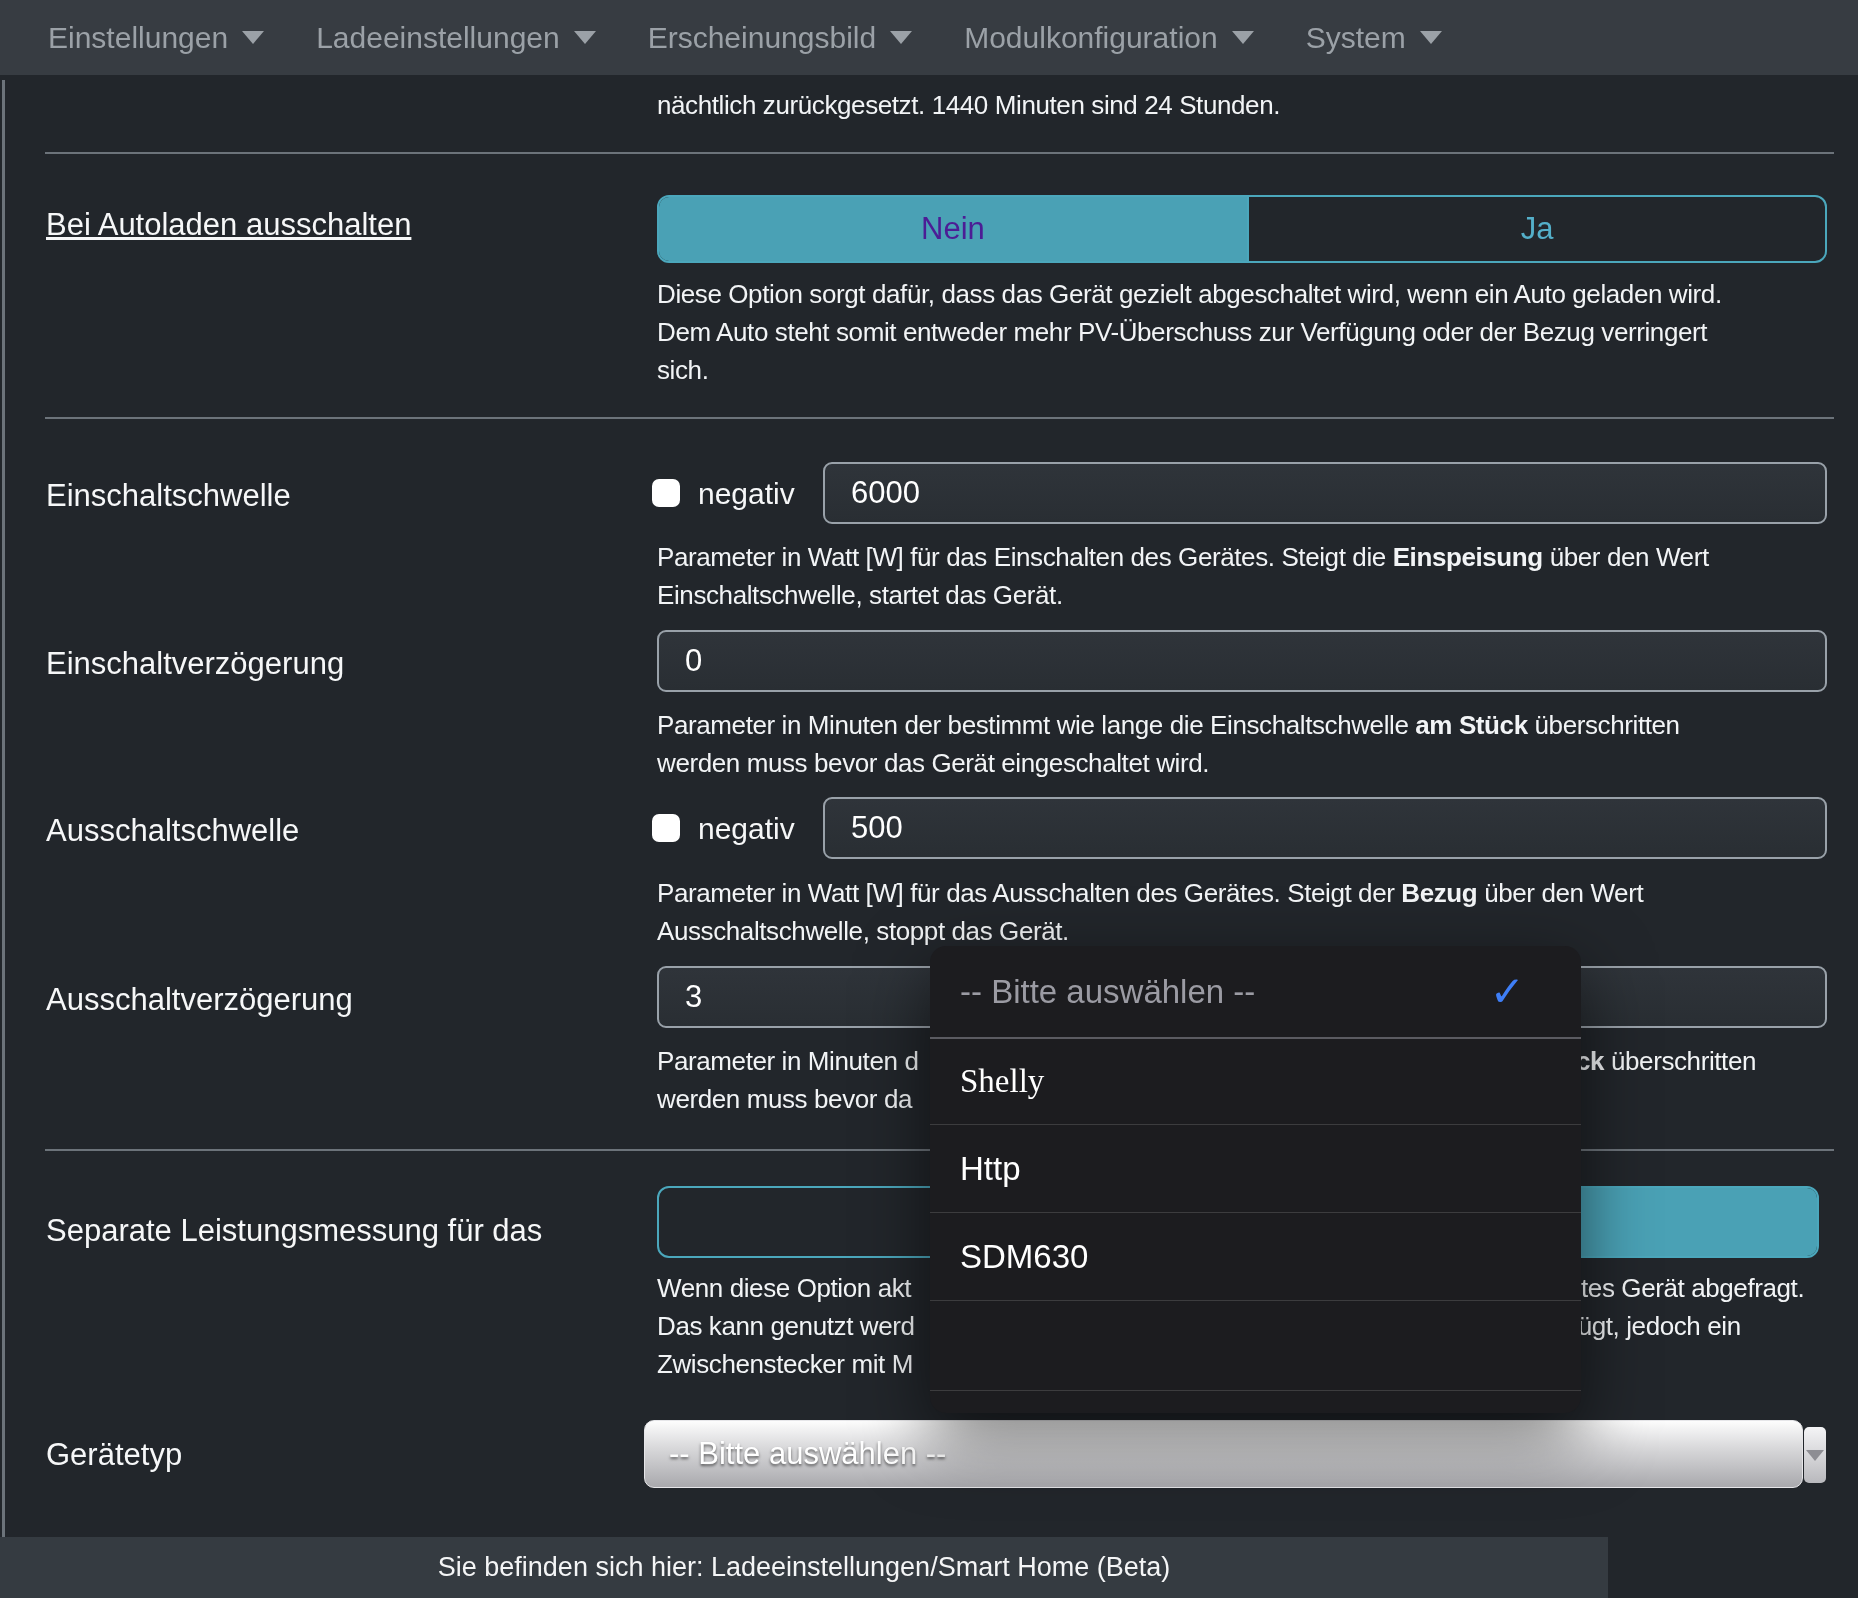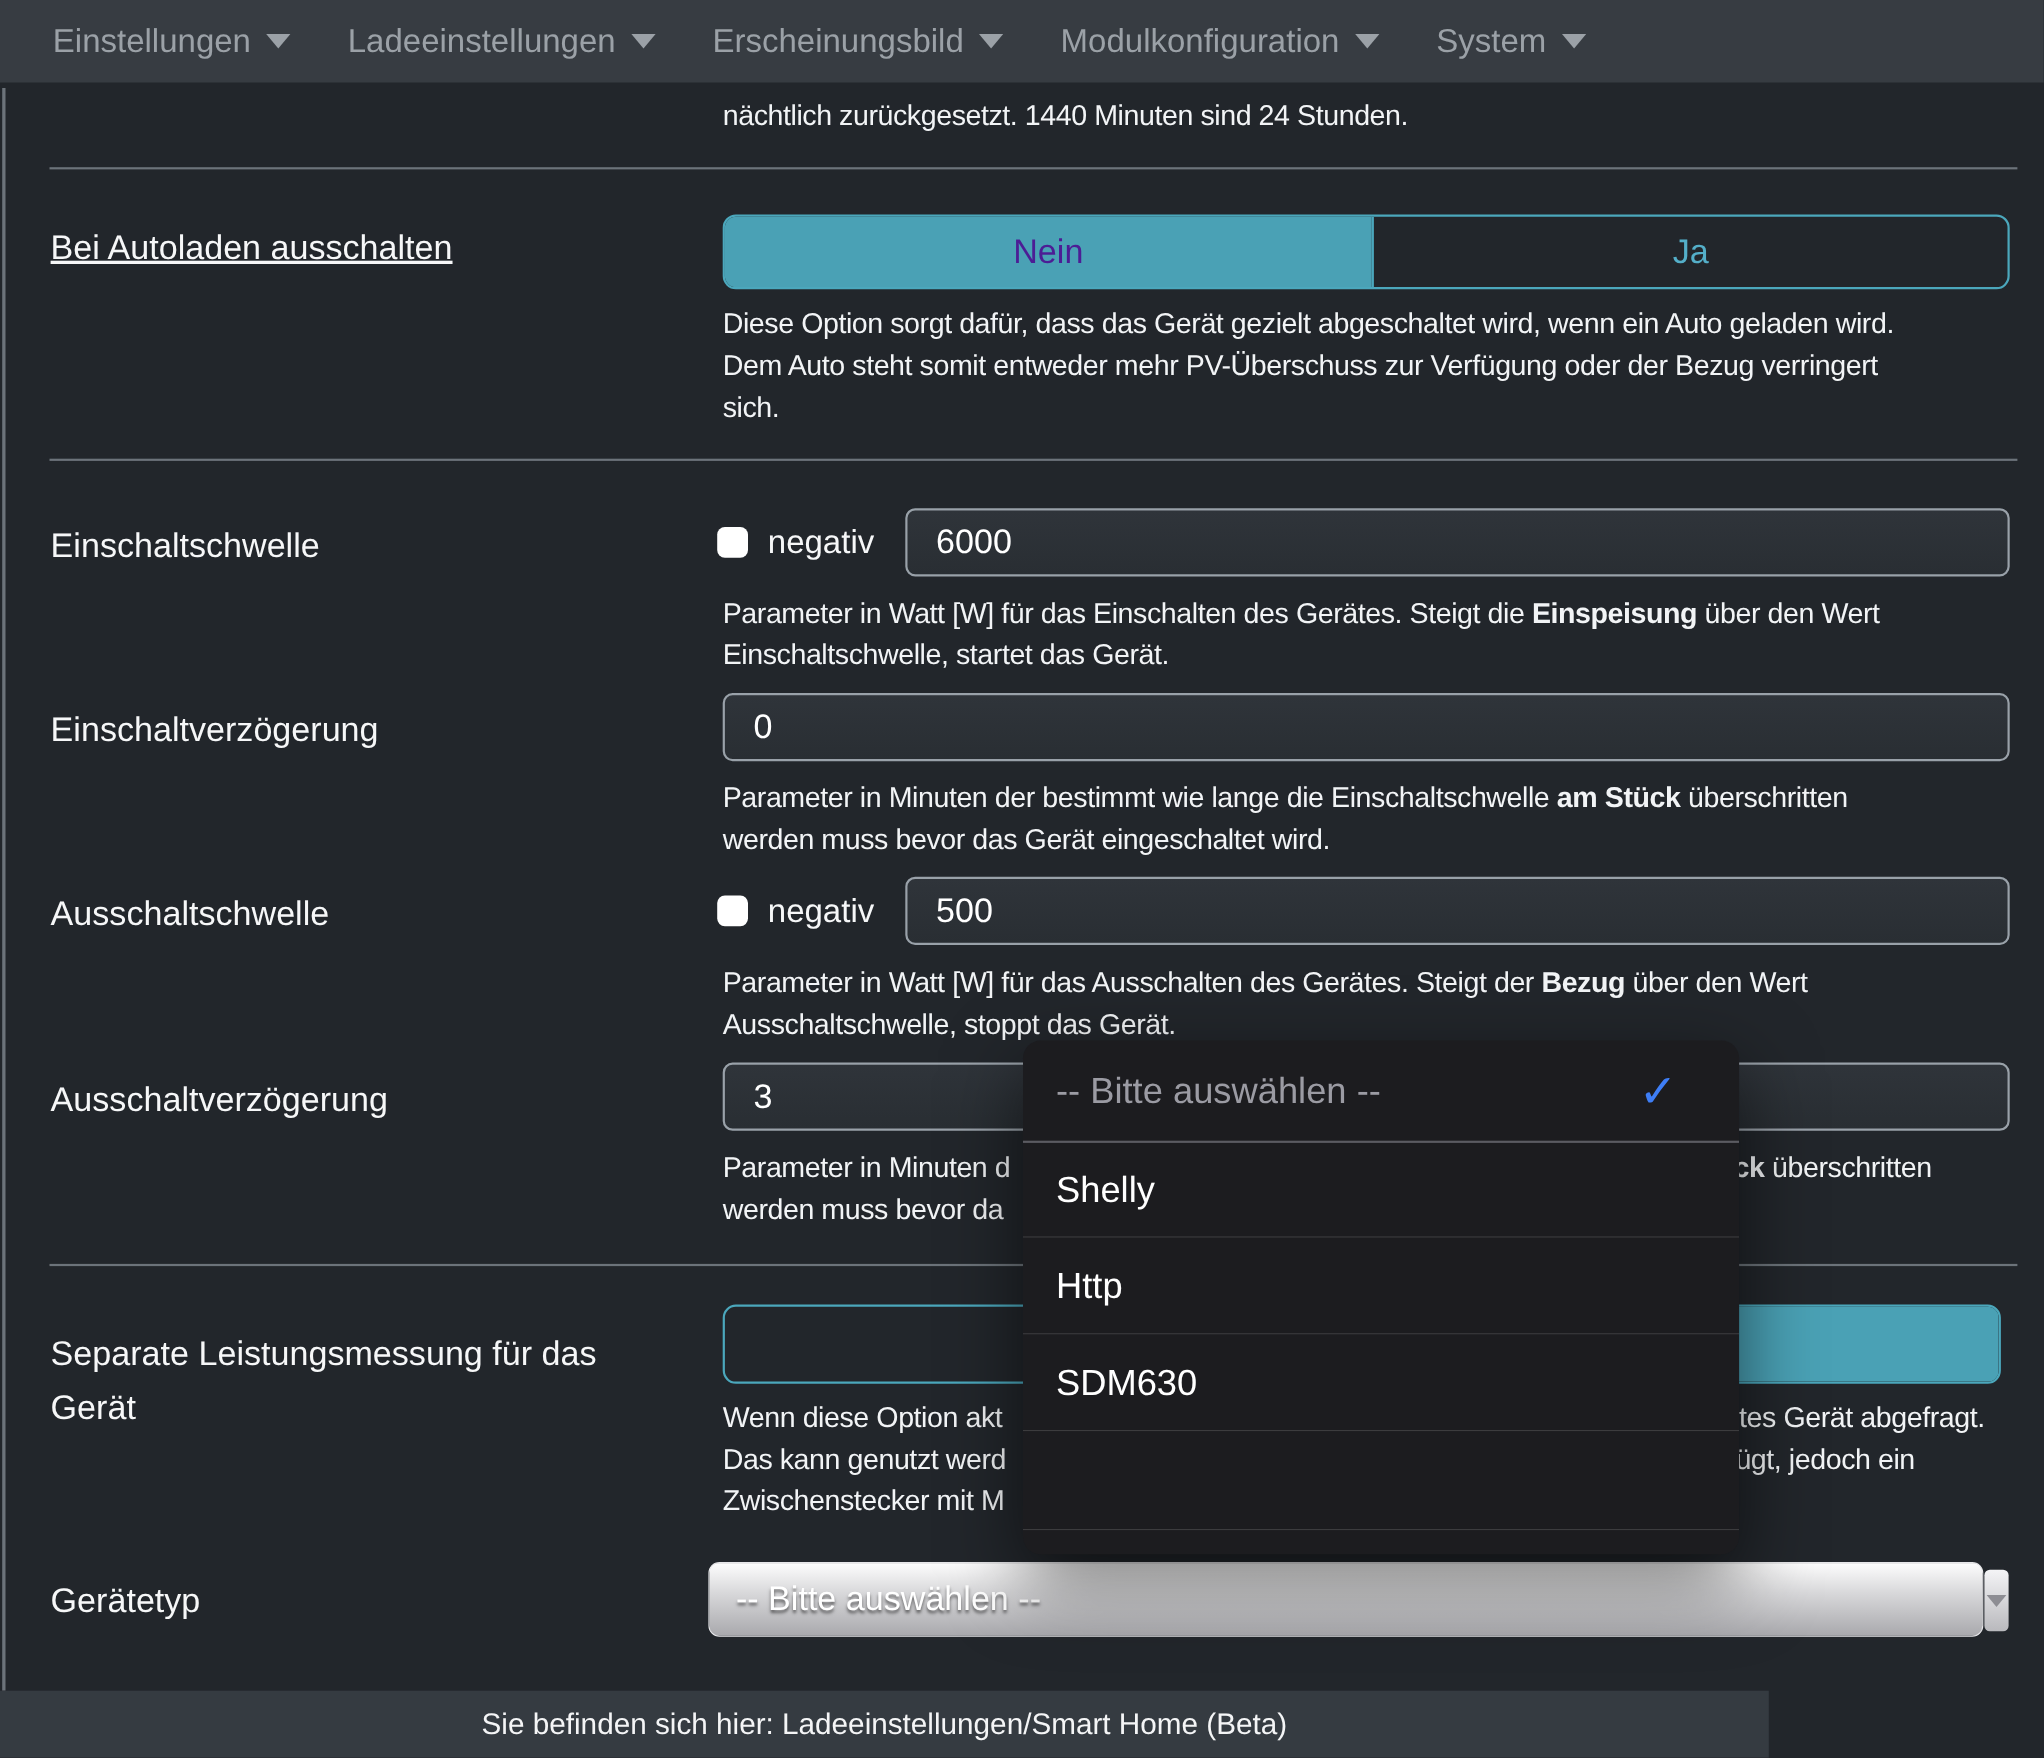--- a/index.html
+++ b/index.html
@@ -140,21 +140,20 @@
 <div class="abs form-label" style="left:46px;top:981px;">Ausschaltverzögerung</div>
 <input class="abs num-input" style="left: 657px; top: 966px; width: 1170px; height: 62px;" value="3">
 <div class="abs desc" style="left:657px;top:1046px;">Parameter in Minuten d</div>
 <div class="abs desc" style="left:1576px;top:1046px;"><b>ck</b><span> überschritten</span></div>
 <div class="abs desc" style="left:657px;top:1084px;">werden muss bevor da</div>
 
 <div class="abs hr" style="top:1149px;"></div>
 
 <div class="abs form-label" style="left:46px;top:1206px;line-height:49px;">
   <div>Separate Leistungsmessung für das</div>
-  <div>Gerät</div>
 </div>
 <div class="abs toggle-group" style="left:657px;top:1186px;width:1162px;height:72px;">
   <div class="toggle-btn toggle-off-left" style="width:588px;"></div>
   <div class="toggle-btn toggle-on-right" style="flex:1;"></div>
 </div>
 <div class="abs desc" style="left:657px;top:1273px;">Wenn diese Option akt</div>
 <div class="abs desc" style="left:1581px;top:1273px;">tes Gerät abgefragt.</div>
 <div class="abs desc" style="left:657px;top:1311px;">Das kann genutzt werd</div>
 <div class="abs desc" style="left:1515px;top:1311px;">g verfügt, jedoch ein</div>
 <div class="abs desc" style="left:657px;top:1349px;">Zwischenstecker mit M</div>
@@ -166,21 +165,21 @@
     <span class="select-arrow"></span>
   </span>
 </div>
 
 <div class="abs popup">
   <div class="popup-item popup-item-muted" style="top:0;height:91px;">
     <span>-- Bitte auswählen --</span>
     <span class="check-glyph">✓</span>
   </div>
   <div class="popup-div-thick" style="top:91px;"></div>
-  <div class="popup-item" style="top:93px;height:85px;">Shelly</div>
+  <div class="popup-item" style="top:93px;height:85px;font-family:Liberation Serif, serif;">Shelly</div>
   <div class="popup-div" style="top:178px;"></div>
   <div class="popup-item" style="top:179px;height:87px;">Http</div>
   <div class="popup-div" style="top:266px;"></div>
   <div class="popup-item" style="top:267px;height:87px;">SDM630</div>
   <div class="popup-div" style="top:354px;"></div>
   <div class="popup-div" style="top:444px;"></div>
 </div>
 
 <div class="abs footer">
   <span>Sie befinden sich hier: Ladeeinstellungen/Smart Home (Beta)</span>

